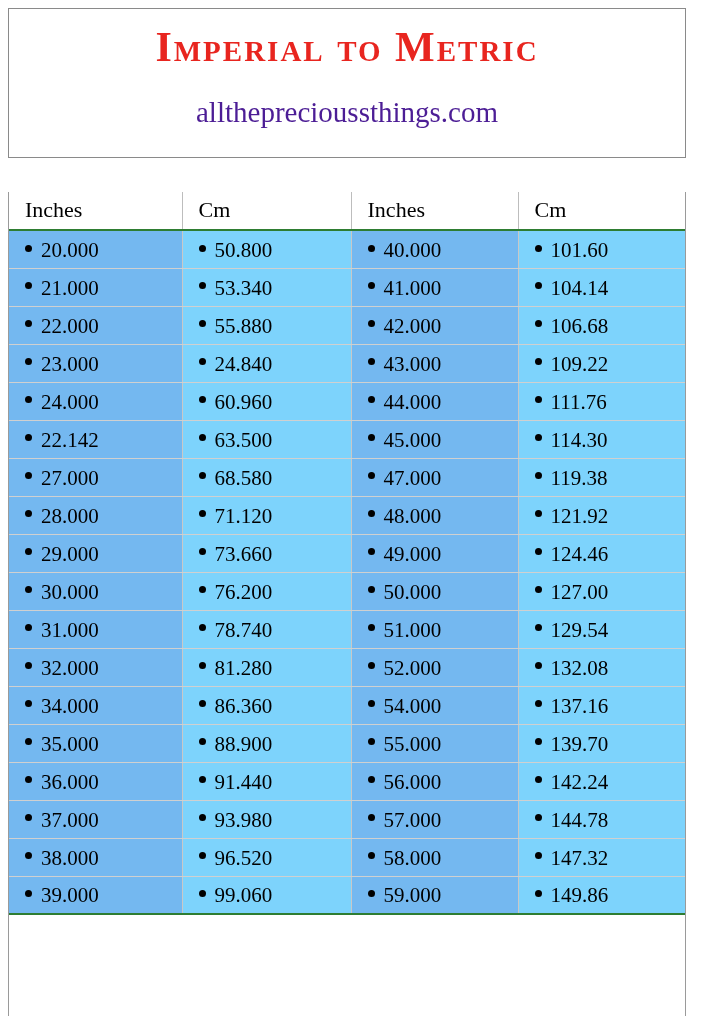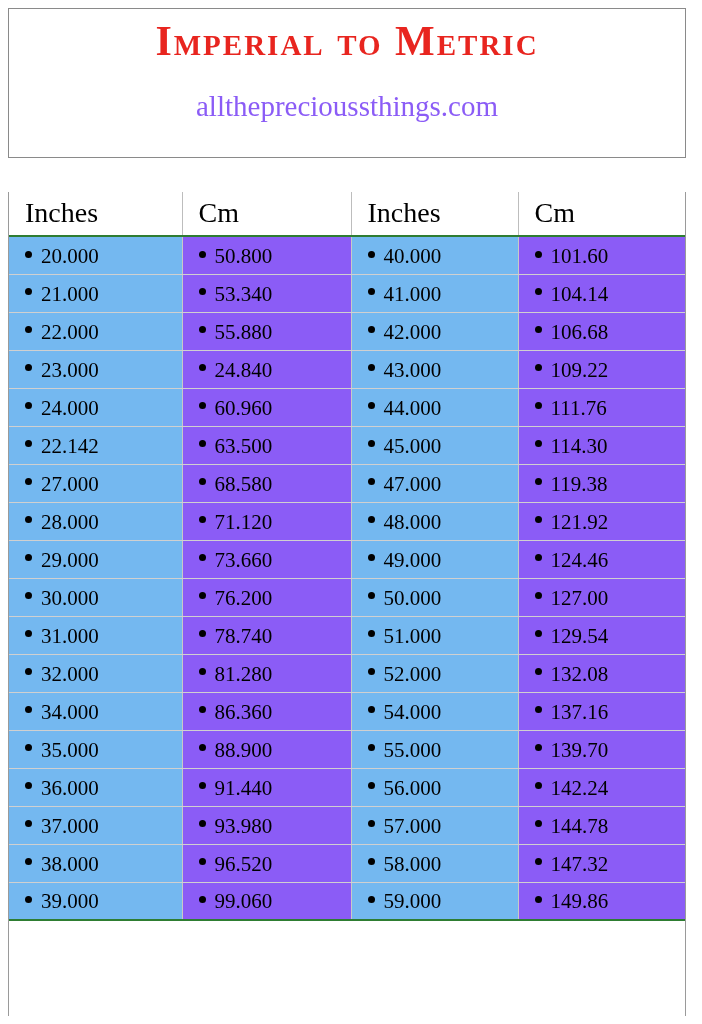--- a/index.html
+++ b/index.html
@@ -27,37 +27,36 @@
     top: 8px;
     width: 678px;
     height: 150px;
     border: 1px solid #8a8a8a;
     background: #ffffff;
     box-sizing: border-box;
     display: flex;
     flex-direction: column;
     align-items: center;
     justify-content: flex-start;
-    padding-top: 6px;
-    gap: 20px;
+    padding-top: 12px;
   }
   .title-line {
     color: #e8251f;
     font-family: "Liberation Serif", serif;
     font-weight: bold;
     font-size: 42px;
     letter-spacing: 2px;
     line-height: 1.25;
     text-align: center;
     white-space: nowrap;
     font-variant: small-caps;
   }
   .site-line {
-    margin-top: 2px;
-    color: #8b5cf6;
+    margin-top: 22px;
+    color: #4c1d95;
     font-family: "Liberation Serif", serif;
     font-size: 29px;
     text-align: right;
     white-space: nowrap;
   }
   
   .table-wrap {
     position: absolute;
     left: 8px;
     top: 192px;
@@ -73,21 +72,21 @@
     border-collapse: collapse;
     table-layout: fixed;
   }
   table.conv col.c1 { width: 25.6%; }
   table.conv col.c2 { width: 25.0%; }
   table.conv col.c3 { width: 24.7%; }
   table.conv col.c4 { width: 24.7%; }
 
   table.conv th {
     font-family: "Liberation Serif", serif;
-    font-size: 28px;
+    font-size: 22px;
     font-weight: normal;
     text-align: left;
     padding: 5px 0 6px 16px;
     color: #000000;
     background: #ffffff;
     border-bottom: 2px solid #2e7d32;
     border-right: 1px solid #bdbdbd;
     height: 34px;
     box-sizing: border-box;
   }
@@ -99,21 +98,21 @@
     color: #000000;
     height: 38px;
     padding: 0 0 0 16px;
     border-bottom: 1px solid #d0d0d0;
     border-right: 1px solid #c8c8c8;
     box-sizing: border-box;
     white-space: nowrap;
   }
   table.conv td.last { border-right: none; }
   table.conv td.shade { background: #74b8f0; }
-  table.conv td.plain { background: #8b5cf6; }
+  table.conv td.plain { background: #7dd3fc; }
   table.conv tr.last-row td { border-bottom: 2px solid #2e7d32; }
 
   .bullet {
     display: inline-block;
     width: 7px;
     height: 7px;
     border-radius: 50%;
     background: #000000;
     margin-right: 9px;
     vertical-align: middle;

